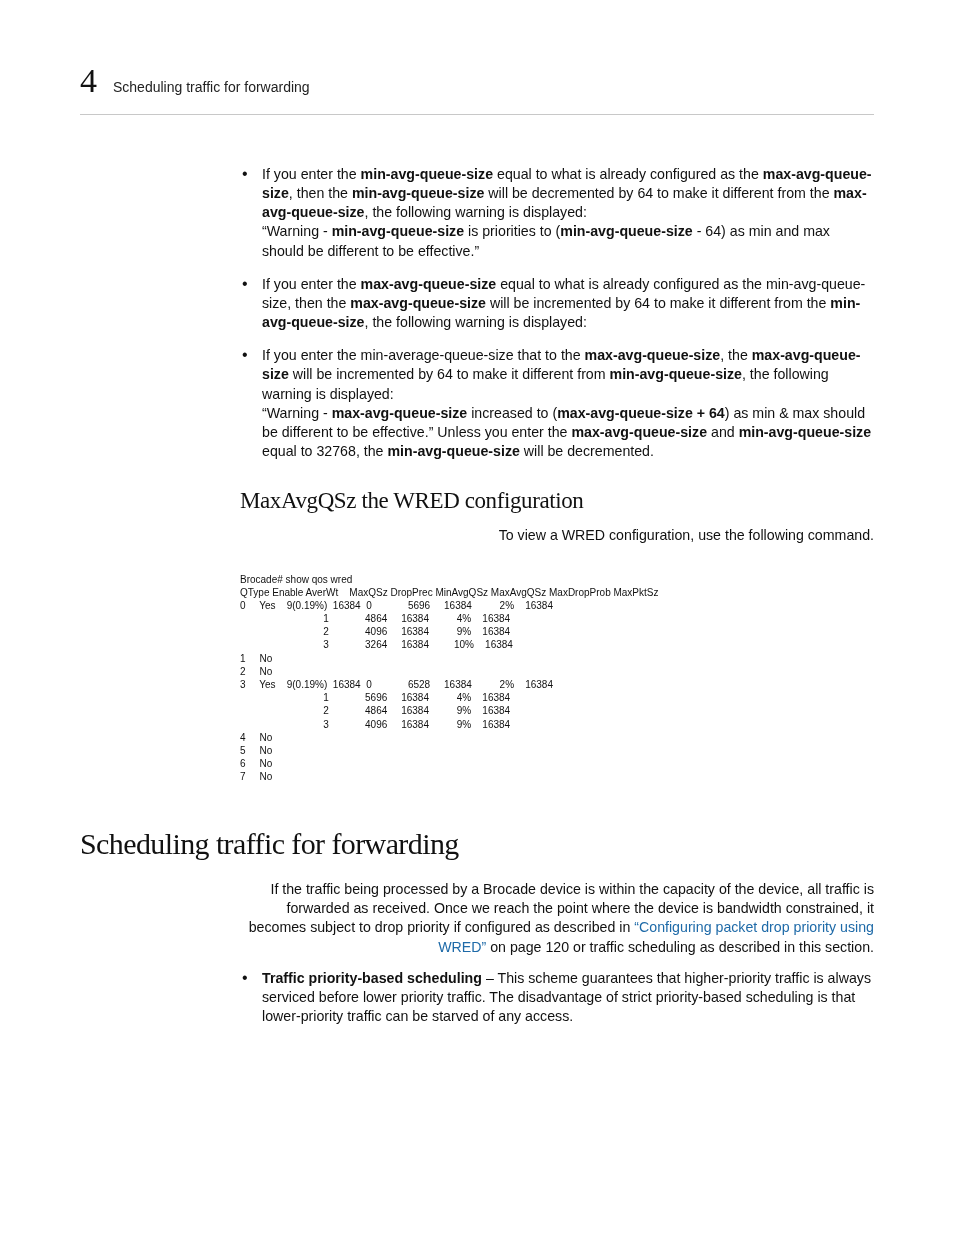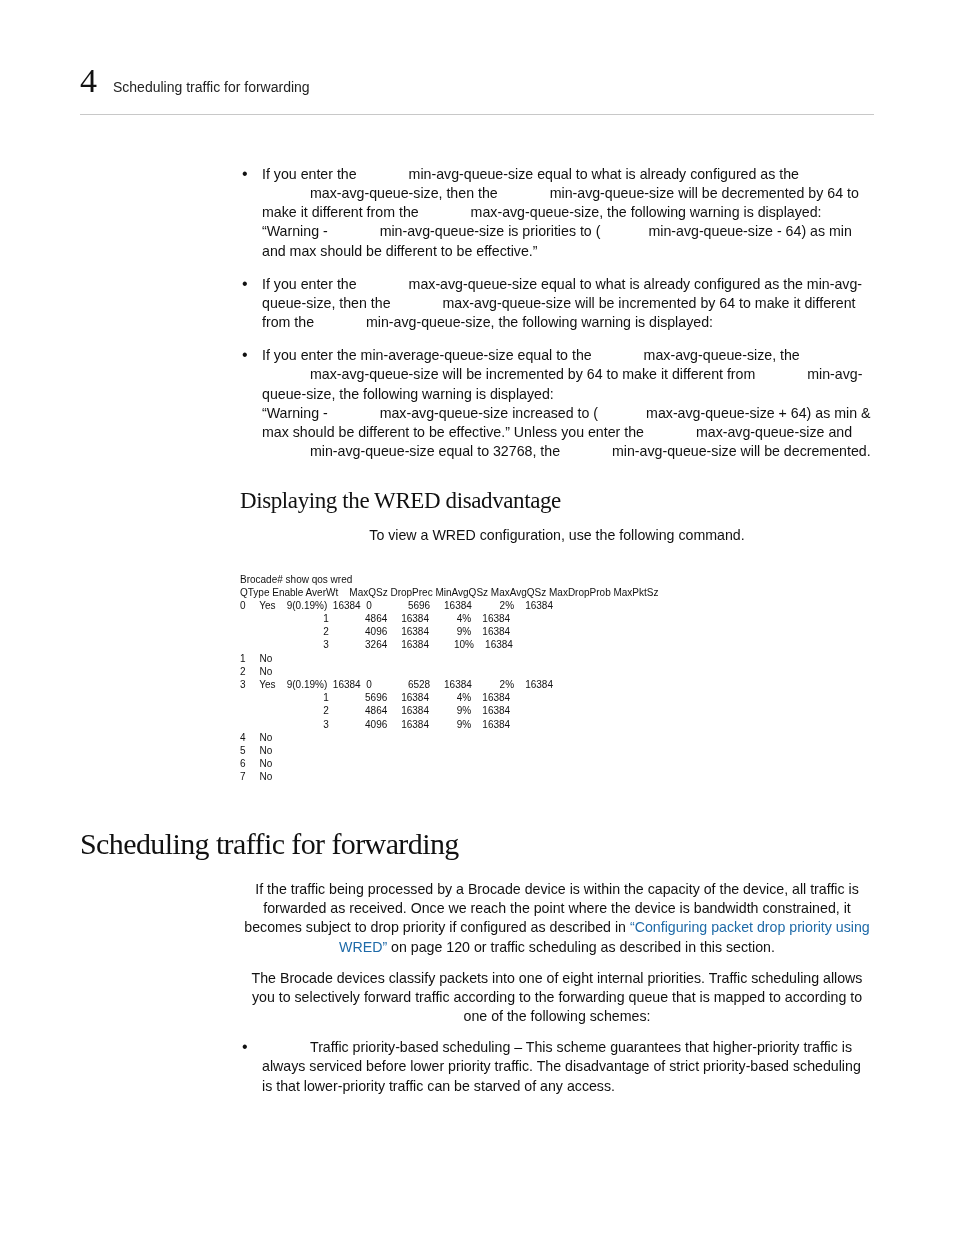--- a/index.html
+++ b/index.html
@@ -55,42 +55,42 @@
     padding-left: 22px;
     margin-bottom: 14px;
   }
   ul.bullets > li::before {
     content: "•";
     position: absolute;
     left: 2px; top: 0;
     font-size: 16px;
     line-height: 1.1;
   }
-  .b { font-weight: 400; margin-left: 48px; }
+  .b { font-weight: 700; }
 
   
   h2.sect {
     font-family: Georgia, "Times New Roman", serif;
     font-weight: 400;
     font-size: 23px;
     margin: 24px 0 10px 0;
     letter-spacing: -0.4px;
     color: #111;
   }
   h1.chapter {
     font-family: Georgia, "Times New Roman", serif;
     font-weight: 400;
     font-size: 30px;
     margin: 40px 0 16px 0;
     letter-spacing: -0.6px;
     color: #111;
   }
   p.body {
     margin: 10px 0 12px 0;
-    text-align: center;
+    text-align: right;
   }
   a.xref {
     color: #1e6aa8;
     text-decoration: none;
   }
 
   
   pre.console {
     font-family: Liberation Sans, sans-serif;
     font-size: 10px;
@@ -117,28 +117,28 @@
   <div class="content-block">
     <ul class="bullets">
       <li>
         <span>If you enter the </span><span class="b">min-avg-queue-size</span><span> equal to what is already configured as the </span><span class="b">max-avg-queue-size</span><span>, then the </span><span class="b">min-avg-queue-size</span><span> will be decremented by 64 to make it different from the </span><span class="b">max-avg-queue-size</span><span>, the following warning is displayed:</span><br>
         <span>“Warning - </span><span class="b">min-avg-queue-size</span><span> is priorities to (</span><span class="b">min-avg-queue-size</span><span> - 64) as min and max should be different to be effective.”</span>
       </li>
       <li>
         <span>If you enter the </span><span class="b">max-avg-queue-size</span><span> equal to what is already configured as the min-avg-queue-size, then the </span><span class="b">max-avg-queue-size</span><span> will be incremented by 64 to make it different from the </span><span class="b">min-avg-queue-size</span><span>, the following warning is displayed:</span><br>
       </li>
       <li>
-        <span>If you enter the min-average-queue-size equal to the </span><span class="b">max-avg-queue-size</span><span>, the </span><span class="b">max-avg-queue-size</span><span> will be incremented by 64 to make it different from </span><span class="b">min-avg-queue-size</span><span>, the following warning is displayed:</span><br>
+        <span>If you enter the min-average-queue-size that to the </span><span class="b">max-avg-queue-size</span><span>, the </span><span class="b">max-avg-queue-size</span><span> will be incremented by 64 to make it different from </span><span class="b">min-avg-queue-size</span><span>, the following warning is displayed:</span><br>
         <span> “Warning - </span><span class="b">max-avg-queue-size</span><span> increased to (</span><span class="b">max-avg-queue-size + 64</span><span>) as min &amp; max should be different to be effective.” Unless you enter the </span><span class="b">max-avg-queue-size</span><span> and </span><span class="b">min-avg-queue-size</span><span> equal to 32768, the </span><span class="b">min-avg-queue-size</span><span> will be decremented.</span>
       </li>
     </ul>
   </div>
 
   <div class="content-block">
-    <h2 class="sect">Displaying the WRED disadvantage</h2>
+    <h2 class="sect">MaxAvgQSz the WRED configuration</h2>
     <p class="body">To view a WRED configuration, use the following command.</p>
     <pre class="console">Brocade# show qos wred
 QType Enable AverWt    MaxQSz DropPrec MinAvgQSz MaxAvgQSz MaxDropProb MaxPktSz
 0     Yes    9(0.19%)  16384  0             5696     16384          2%    16384
                               1             4864     16384          4%    16384
                               2             4096     16384          9%    16384
                               3             3264     16384         10%    16384
 1     No
 2     No
 3     Yes    9(0.19%)  16384  0             6528     16384          2%    16384
@@ -150,21 +150,20 @@
 6     No
 7     No</pre>
   </div>
 
   <h1 class="chapter content-full">Scheduling traffic for forwarding</h1>
 
   <div class="content-block">
     <p class="body">
       <span>If the traffic being processed by a Brocade device is within the capacity of the device, all traffic is forwarded as received. Once we reach the point where the device is bandwidth constrained, it becomes subject to drop priority if configured as described in </span><a href="#" class="xref">“Configuring packet drop priority using WRED”</a><span> on page 120 or traffic scheduling as described in this section.</span>
     </p>
-    <p class="body">The Brocade devices classify packets into one of eight internal priorities. Traffic scheduling allows you to selectively forward traffic according to the forwarding queue that is mapped to according to one of the following schemes:</p>
 
     <ul class="bullets">
       <li>
         <span class="b">Traffic priority-based scheduling</span><span> – This scheme guarantees that higher-priority traffic is always serviced before lower priority traffic. The disadvantage of strict priority-based scheduling is that lower-priority traffic can be starved of any access.</span>
       </li>
     </ul>
   </div>
 
 </div>
 

